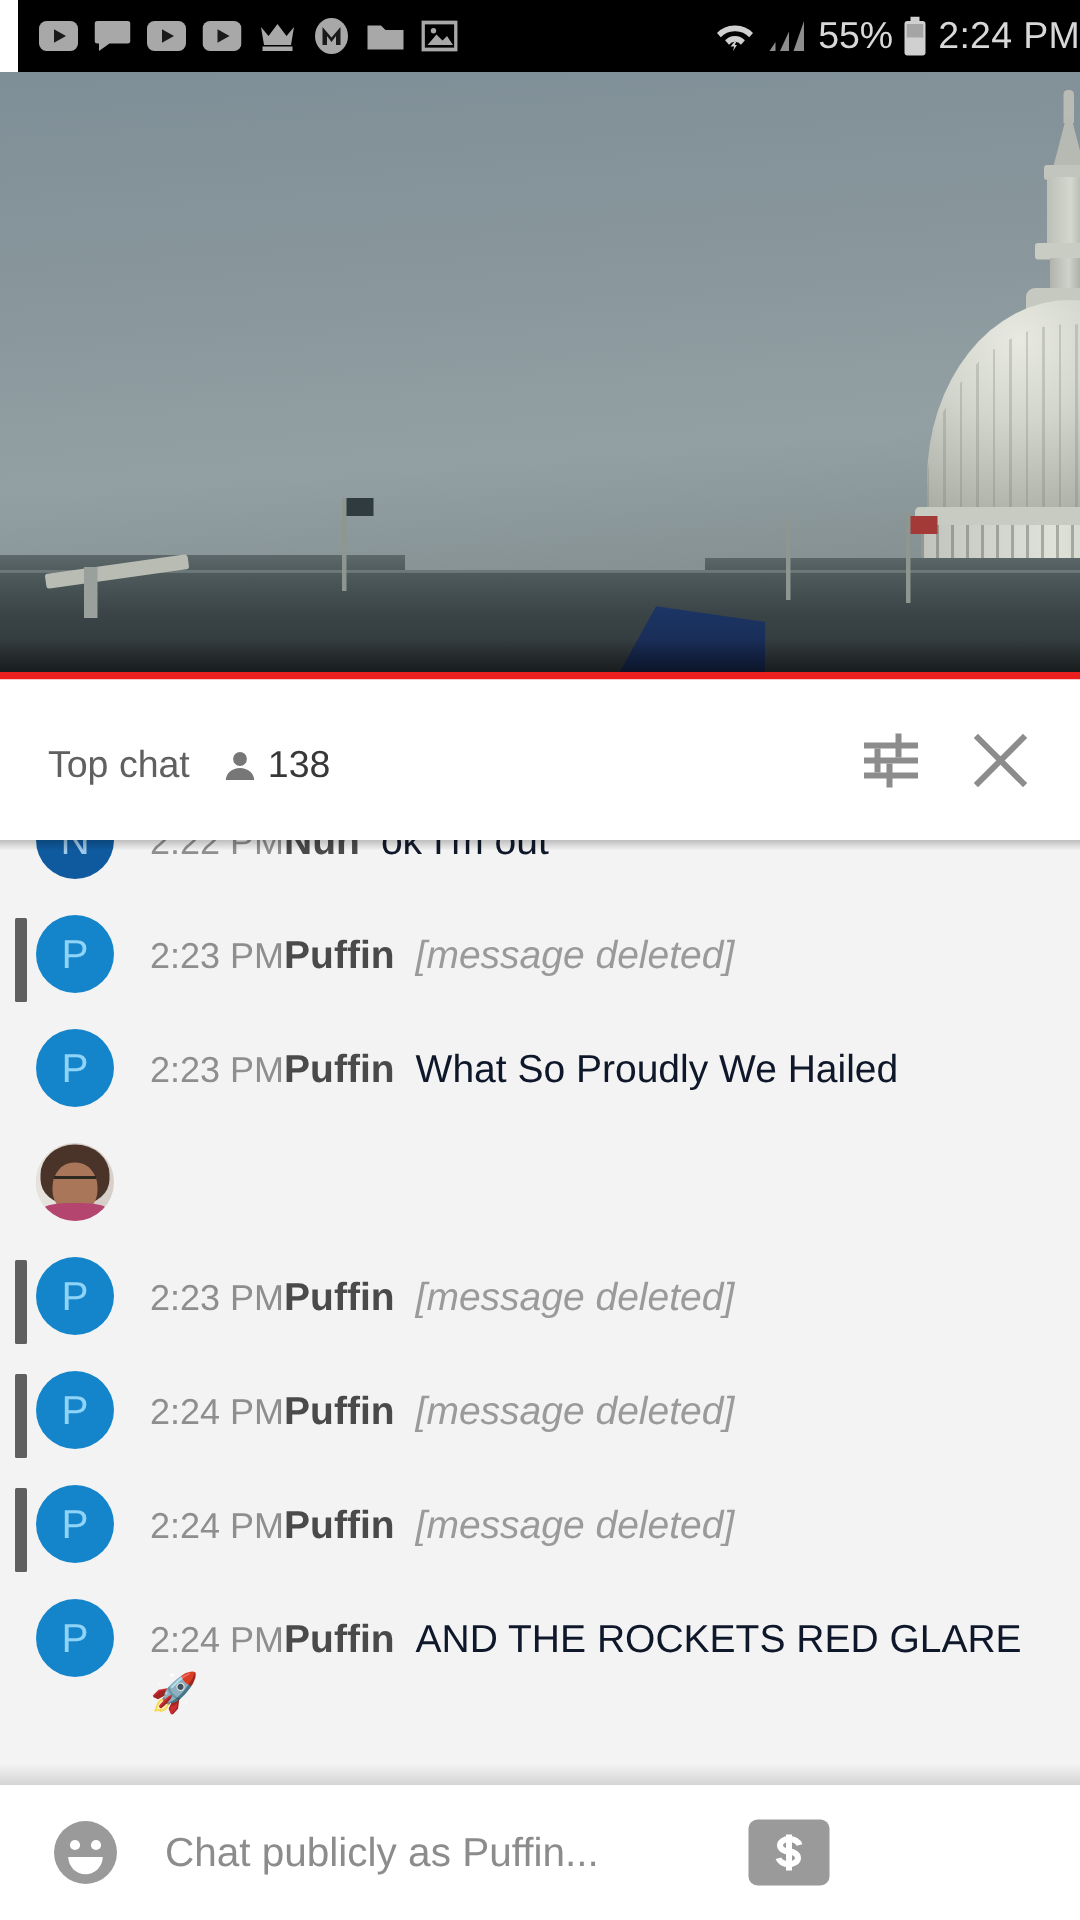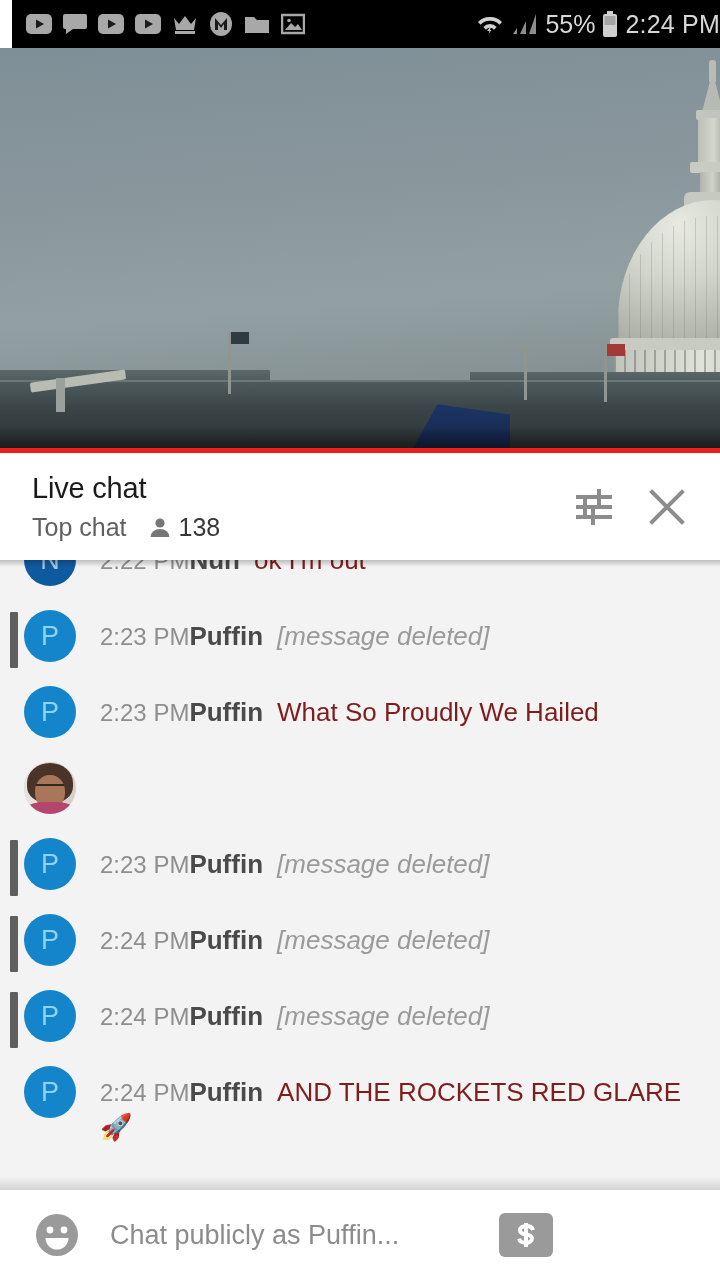--- a/index.html
+++ b/index.html
@@ -214,21 +214,21 @@
   .pf-wall {
     position:absolute; left:0; top:0; width:14px; height:52px;
     background:#e6e2dc;
   }
   .msg-body {
     flex:1; font-size:26px; line-height:34px; color:#1b1b1b;
     padding-top:9px; word-wrap:break-word;
   }
   .time { color:#8e8e8e; font-size:24px; }
   .author { color:#4a4a4a; font-weight:bold; margin-right:14px; }
-  .text-normal { color:#7f1d1d; }
+  .text-normal { color:#0f172a; }
   .text-deleted { color:#9a9a9a; font-style:italic; }
   .msg-clipped { margin-top:-38px; }
   .list-fade {
     position:absolute; bottom:0; left:0; width:720px; height:14px;
     background:linear-gradient(180deg,rgba(0,0,0,0),rgba(0,0,0,.13));
     pointer-events:none;
   }
 
   
   .input-bar {
@@ -337,21 +337,20 @@
     <div class="flag" style="left:231px;bottom:108px;background:#2f3b3e;"></div>
     <div class="flag-pole" style="left:604px;bottom:50px;height:60px;"></div>
     <div class="flag" style="left:607px;bottom:96px;background:#a33a38;"></div>
     <div class="flag-pole" style="left:524px;bottom:52px;height:54px;"></div>
     <div class="cap-shadow"></div>
   </div>
   <div class="progress"></div>
 
   <div class="chat-header">
     <div class="ch-titles">
-      <div class="ch-title">Live chat</div>
       <div class="ch-sub">
         <span class="ch-sub-txt">Top chat</span>
         <span class="ch-count">
           <svg width="24" height="24" viewBox="0 0 24 24">
               <circle cx="12" cy="7" r="4.6" fill="#777"></circle>
               <path d="M2.6 21 a9.4 8 0 0 1 18.8 0 z" fill="#777"></path>
             </svg>
           <span class="ch-count-txt">138</span>
         </span>
       </div>

